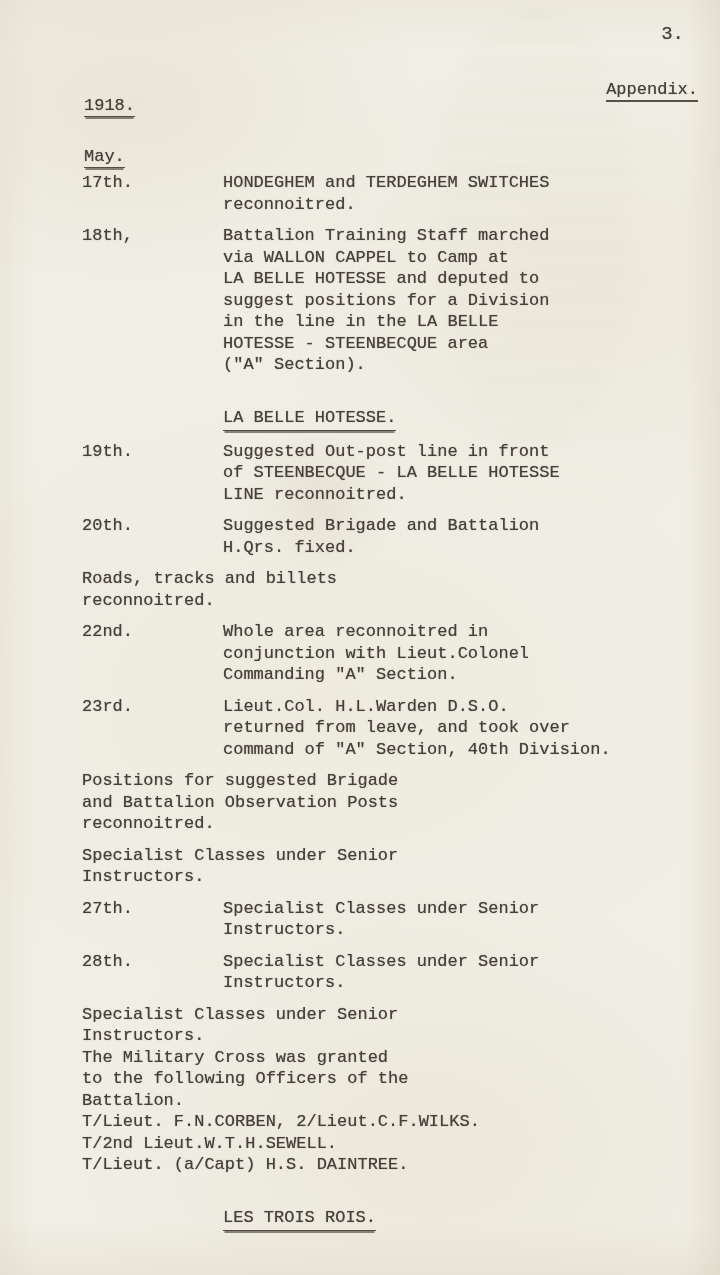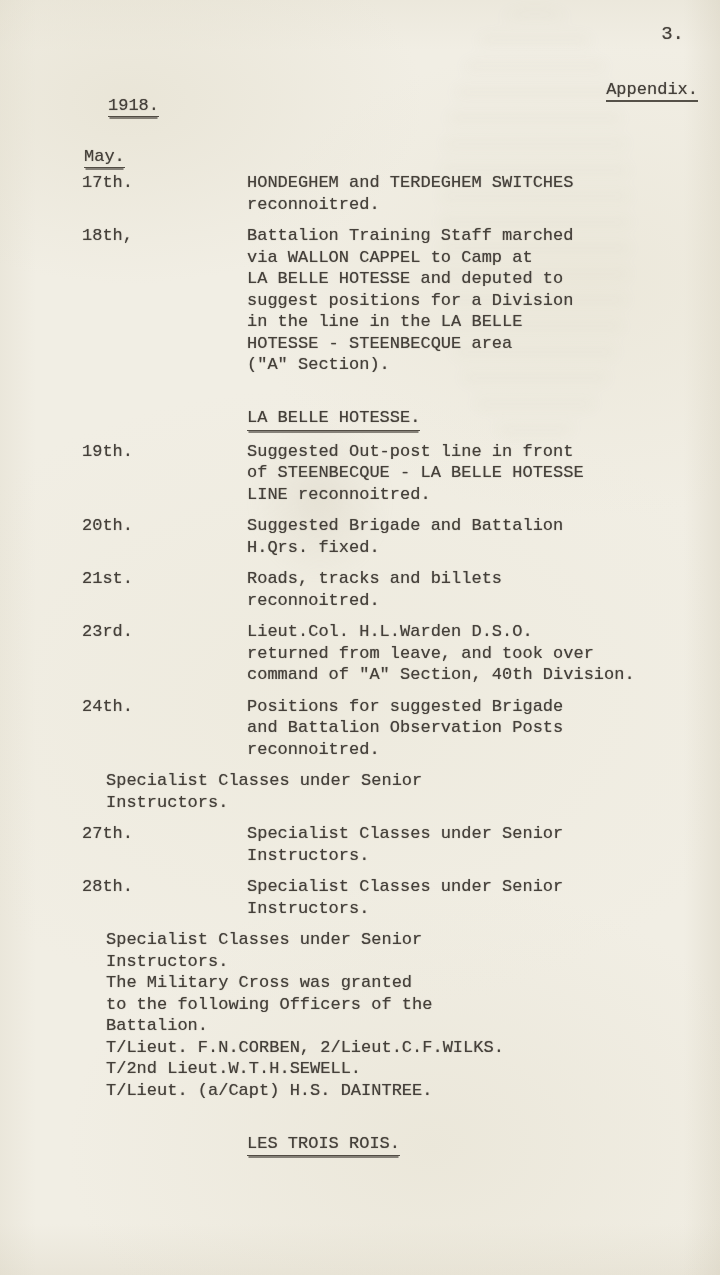--- a/index.html
+++ b/index.html
@@ -47,41 +47,41 @@
     border-radius: 50%;
     pointer-events: none;
   }
   .pageno {
     position: absolute;
     top: 24px;
     right: 36px;
     font-size: 19px;
   }
   .appendix-wrap { position: absolute; top: 79px; right: 22px; }
-  .year-wrap     { position: absolute; top: 95px; left: 84px; margin-left: 24px; }
+  .year-wrap     { position: absolute; top: 95px; left: 84px; }
   .month-wrap    { position: absolute; top: 137px; left: 84px; margin-top: 9px; }
   .u1 {
     border-bottom: 2px solid rgba(64, 59, 51, 0.88);
     padding-bottom: 1px;
     font-family: Liberation Mono, monospace;
   }
   .u2 {
     border-bottom: 1.5px solid rgba(64, 59, 51, 0.9);
     padding-bottom: 1px;
     box-shadow: 0 3.5px 0 -1.5px rgba(64, 59, 51, 0.6);
   }
   .entries {
     position: absolute;
     top: 172px;
     left: 82px;
     right: 14px;
   }
   .row { display: flex; margin-bottom: 10px; }
   .date { flex: 0 0 141px; width: 141px; }
-  .text { white-space: pre-line; margin-left: 24px; }
+  .text { white-space: pre-line; }
   .heading-text { display: inline-block; }
 </style>
 </head>
 <body>
 
 <div class="page">
 
   <div class="stain-a"></div>
   <div class="stain-b"></div>
 
@@ -132,35 +132,39 @@
 LINE reconnoitred.</div>
     </div>
 
     <div class="row">
       <div class="date">20th.</div>
       <div class="text">Suggested Brigade and Battalion
 H.Qrs. fixed.</div>
     </div>
 
     <div class="row">
-      <div class="date">21st.</div>
       <div class="text">Roads, tracks and billets
 reconnoitred.</div>
     </div>
 
+    <div class="row">
+      <div class="date">22nd.</div>
+      <div class="text">Whole area reconnoitred in
+conjunction with Lieut.Colonel
+Commanding "A" Section.</div>
+    </div>
 
     <div class="row">
       <div class="date">23rd.</div>
       <div class="text">Lieut.Col. H.L.Warden D.S.O.
 returned from leave, and took over
 command of "A" Section, 40th Division.</div>
     </div>
 
     <div class="row">
-      <div class="date">24th.</div>
       <div class="text">Positions for suggested Brigade
 and Battalion Observation Posts
 reconnoitred.</div>
     </div>
 
 
     <div class="row">
       <div class="text">Specialist Classes under Senior
 Instructors.</div>
     </div>

